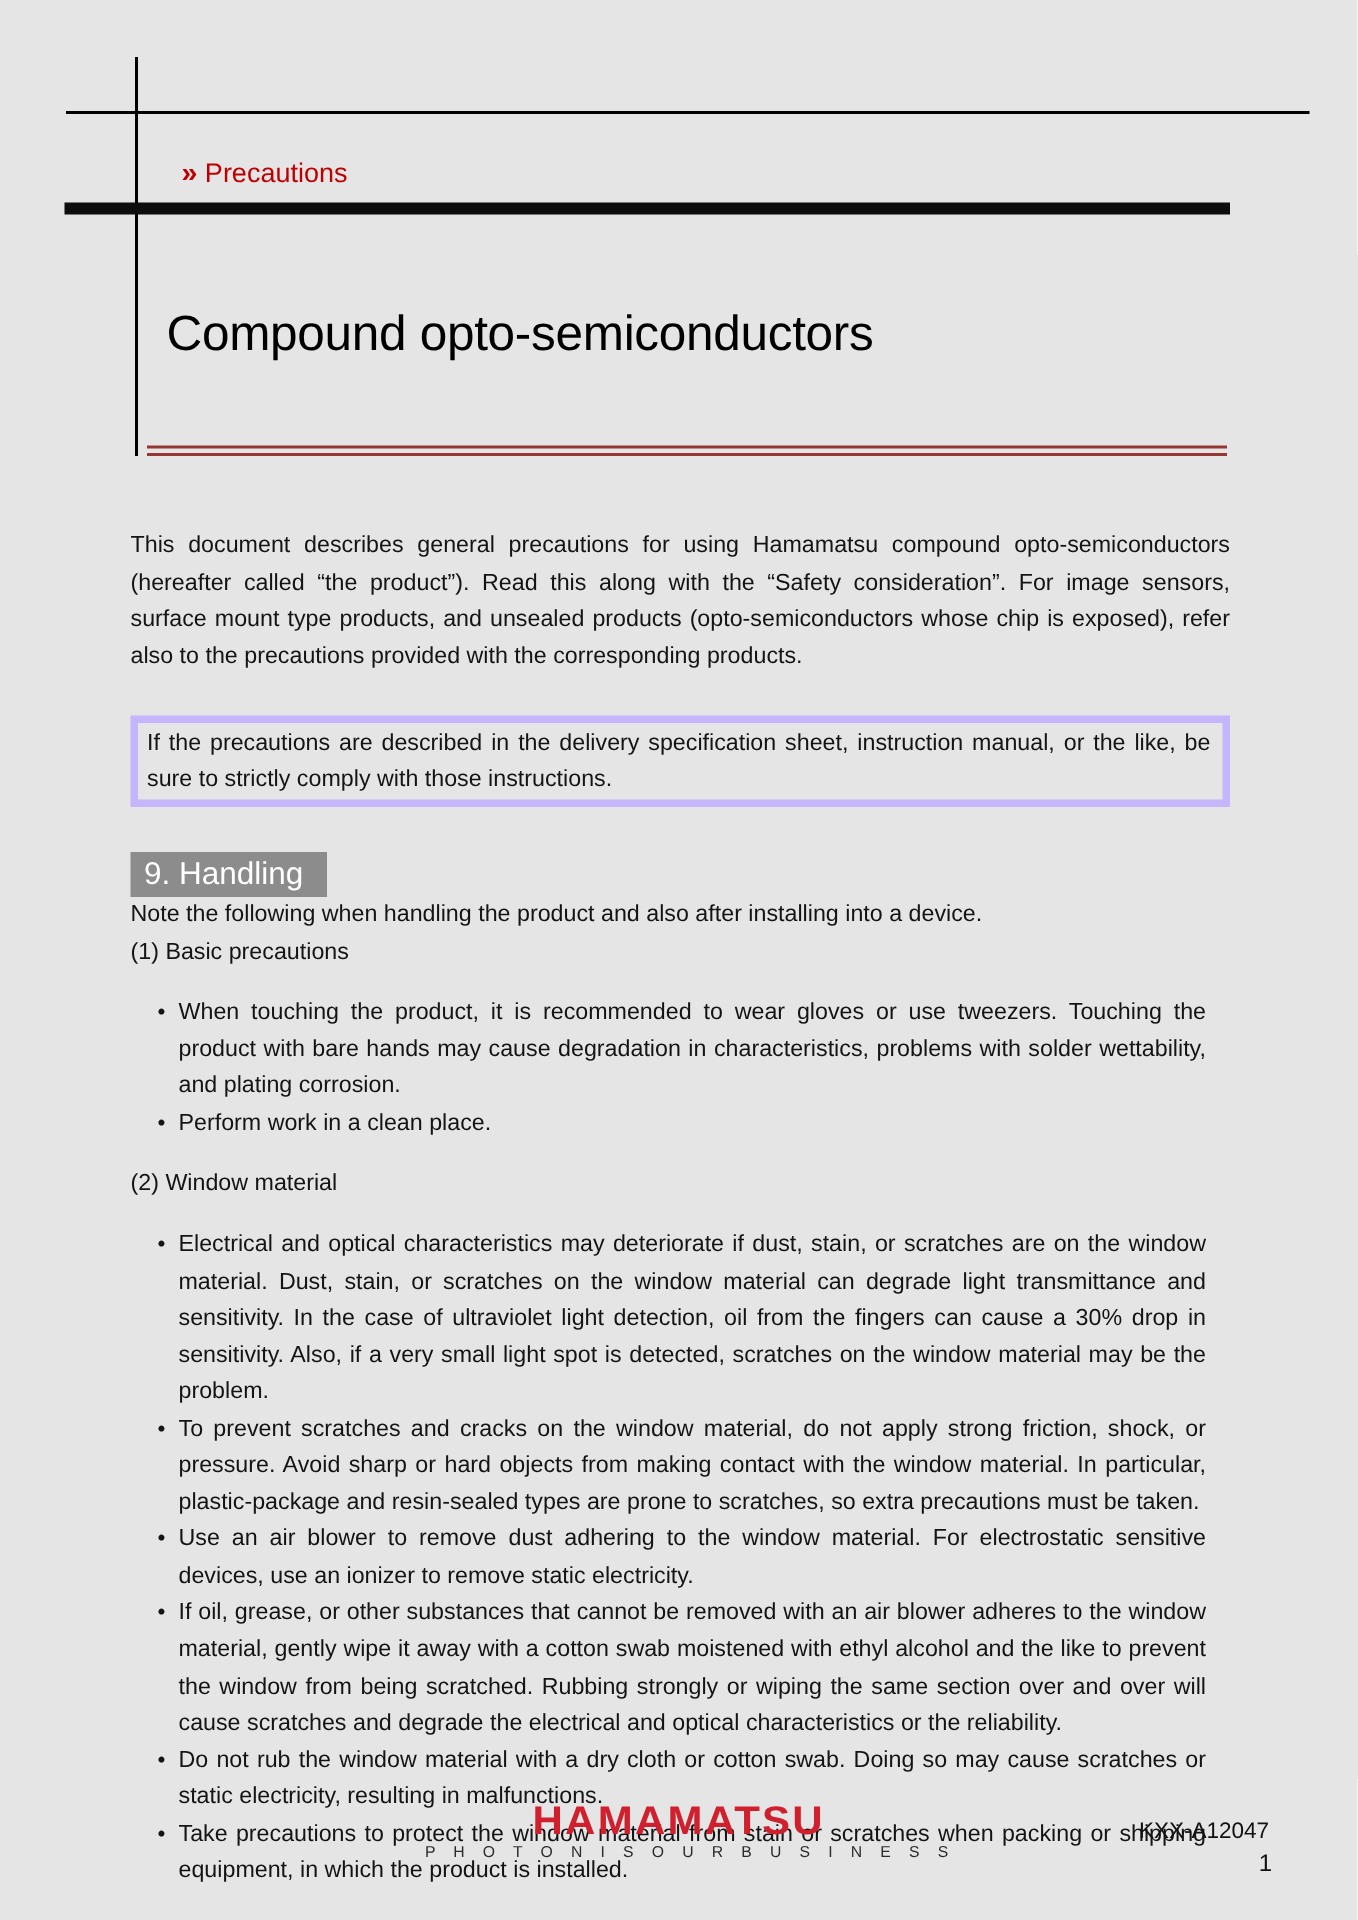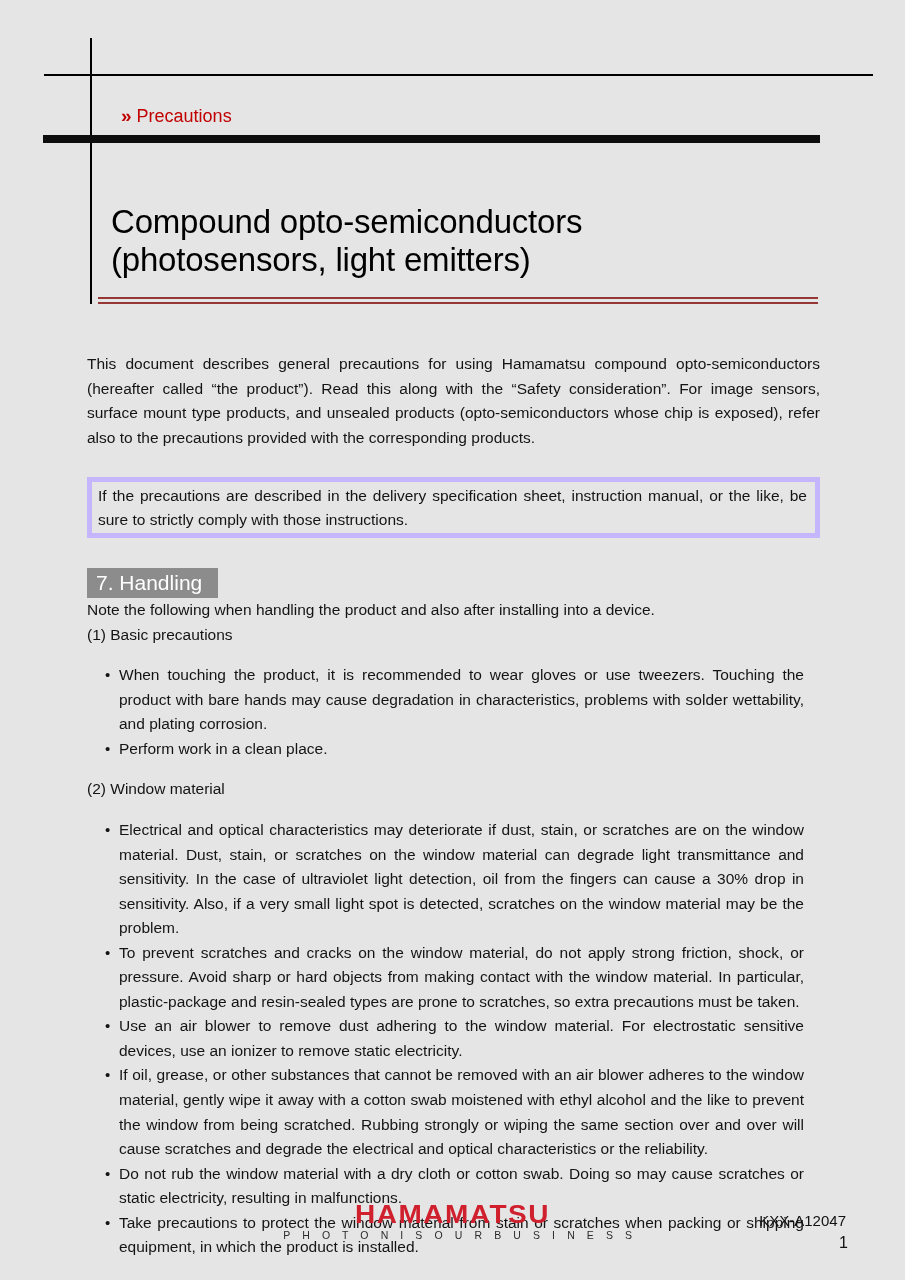--- a/index.html
+++ b/index.html
@@ -163,35 +163,34 @@
   <div class="vert-rule"></div>
 
   <div class="eyebrow">
     <span class="chev">»</span><span>Precautions</span>
   </div>
 
   <div class="thick-bar"></div>
 
   <div class="doc-title">
     <div>Compound opto-semiconductors</div>
-    <div>(photosensors, light emitters)</div>
   </div>
 
   <div class="double-rule"></div>
 
   <div class="content">
 
     <p class="intro">This document describes general precautions for using Hamamatsu compound opto-semiconductors (hereafter called “the product”). Read this along with the “Safety consideration”. For image sensors, surface mount type products, and unsealed products (opto-semiconductors whose chip is exposed), refer also to the precautions provided with the corresponding products.</p>
 
     <div class="notice-box">
       <p>If the precautions are described in the delivery specification sheet, instruction manual, or the like, be sure to strictly comply with those instructions.</p>
     </div>
 
     <div class="section-heading-wrap">
-      <span class="section-heading">7. Handling</span>
+      <span class="section-heading">9. Handling</span>
     </div>
 
     <p class="note-line">Note the following when handling the product and also after installing into a device.</p>
 
     <p class="group-heading-1">(1) Basic precautions</p>
     <ul class="bullets">
       <li class="bullet">When touching the product, it is recommended to wear gloves or use tweezers. Touching the product with bare hands may cause degradation in characteristics, problems with solder wettability, and plating corrosion.</li>
       <li class="bullet">Perform work in a clean place.</li>
     </ul>
 

